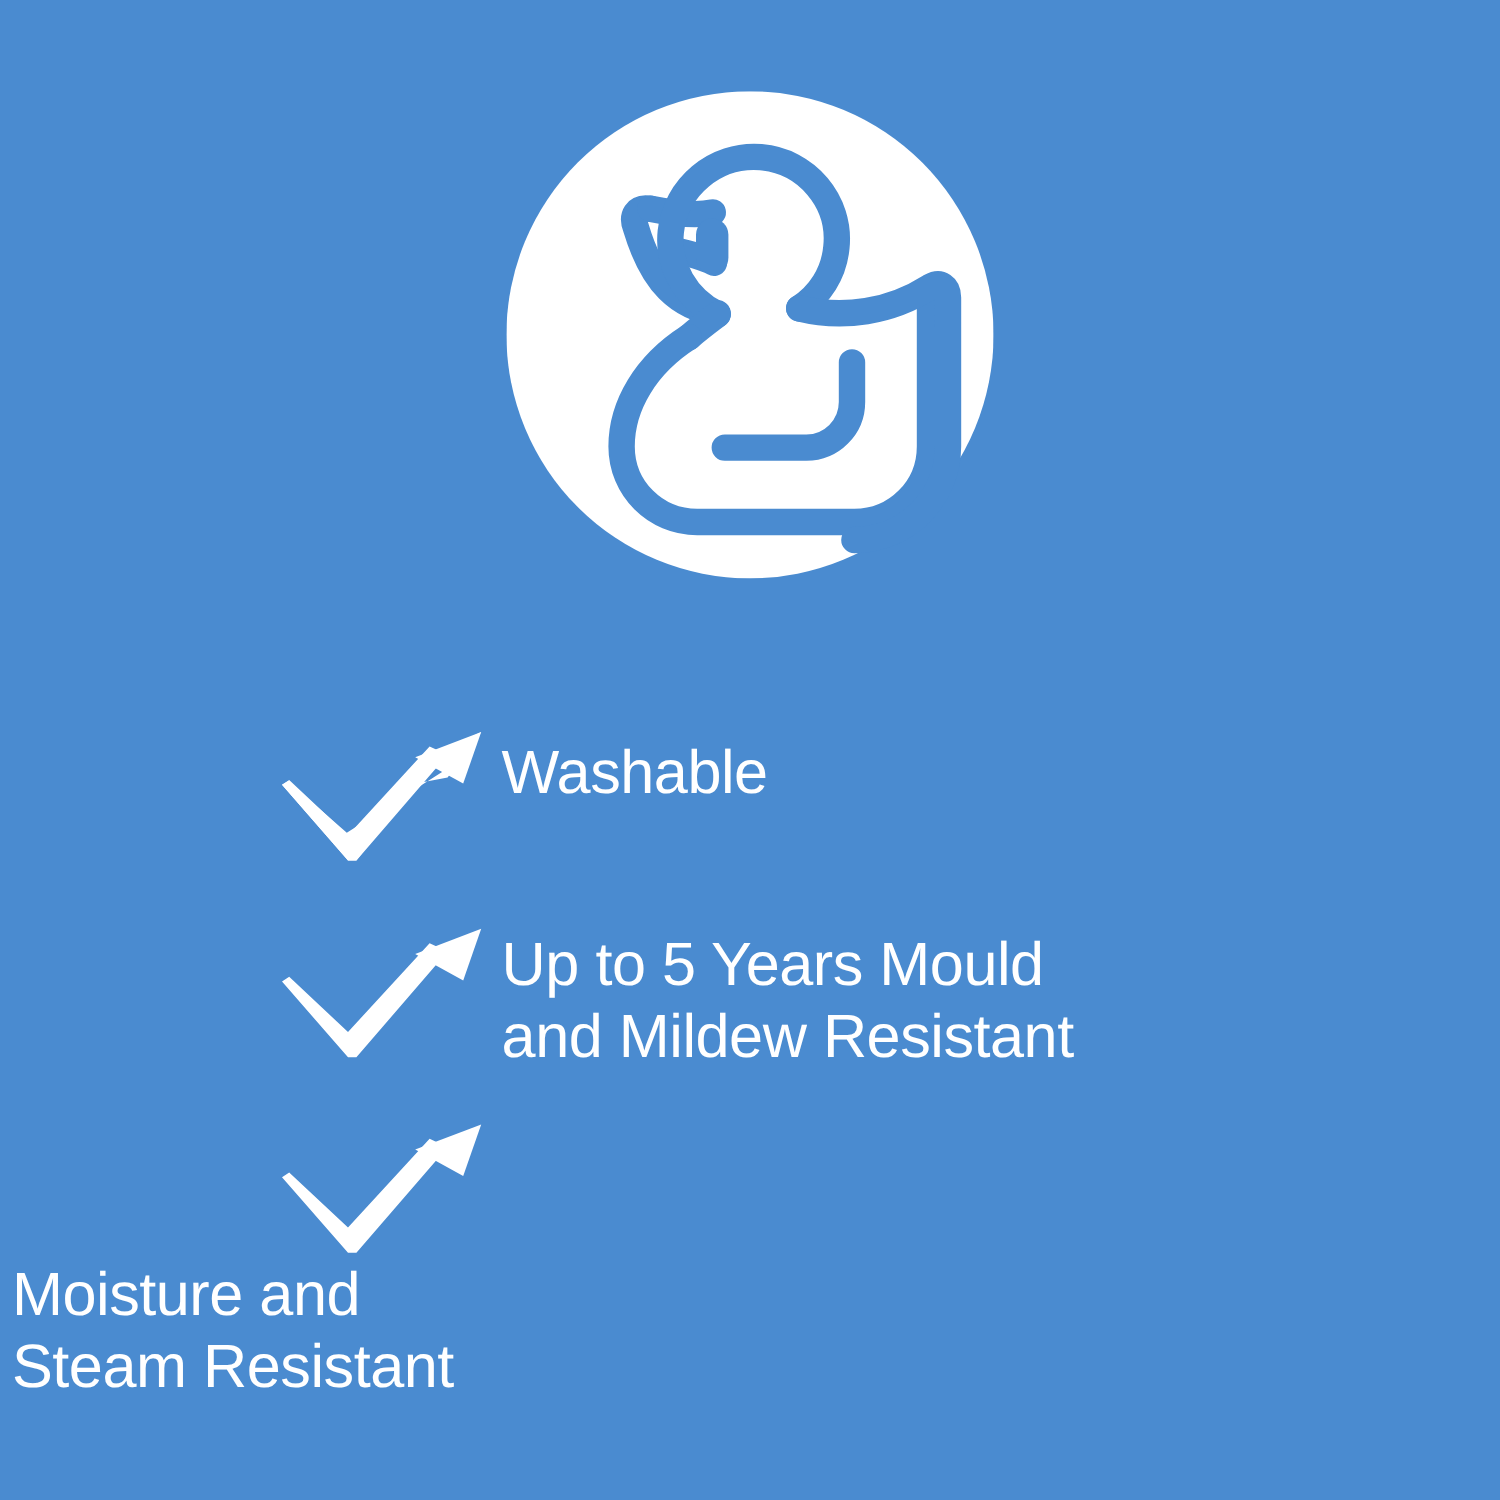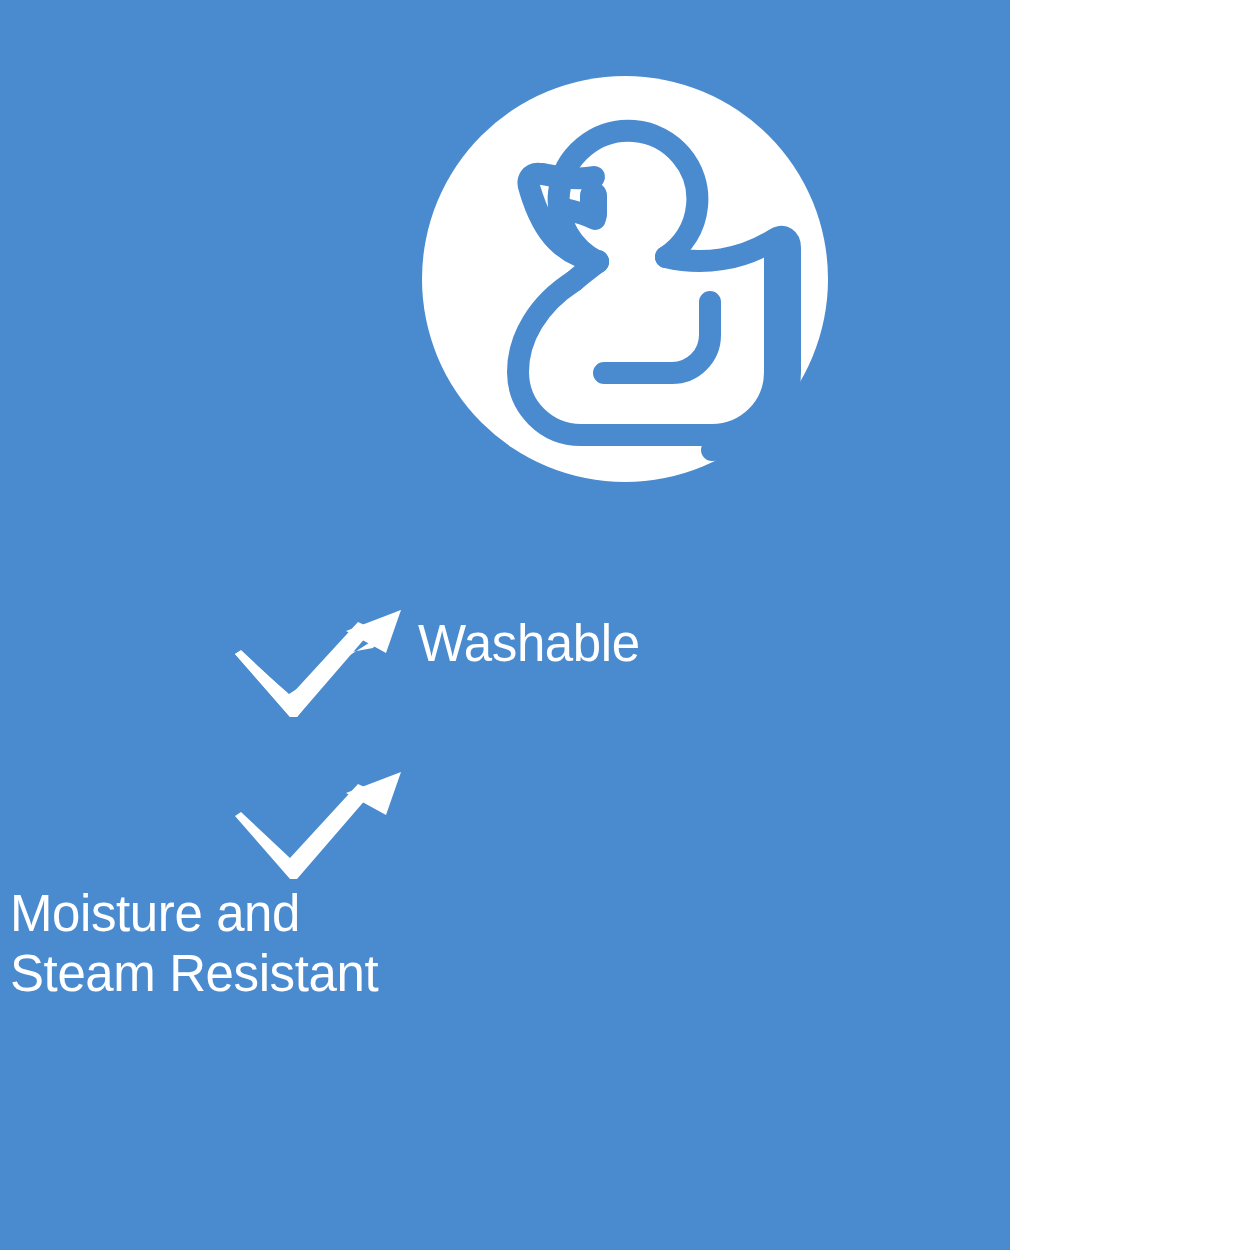--- a/index.html
+++ b/index.html
@@ -8,21 +8,21 @@
     padding: 0;
   }
   body {
     width: 1250px;
     height: 1250px;
     font-family: "Liberation Sans", sans-serif;
     overflow: hidden;
   }
   #card {
     position: relative;
-    width: 1010px;
+    width: 1250px;
     height: 1250px;
     background: #4a8bd0;
     box-sizing: border-box;
   }
 
   
   #badge {
     position: absolute;
     left: 422px;
     top: 76px;
@@ -148,20 +148,30 @@
                    L 139 33
                    L 56 86
                    L 7 43 Z" fill="#ffffff"></path>
           <path d="M 2 46 L 57 109 L 64 109 L 140 21 L 125 14 L 57 88 L 8 42 Z" fill="#ffffff"></path>
           <path d="M 168 2 L 113 23 L 153 45 Z" fill="#ffffff"></path>
         </svg>
       </div>
       <div class="feature-text">Washable</div>
     </div>
 
+    <div class="feature-row row-1">
+      <div class="check-wrap">
+        <svg viewBox="0 0 172 112" xmlns="http://www.w3.org/2000/svg">
+          <path d="M 2 46 L 57 109 L 64 109 L 140 21 L 125 14 L 57 88 L 8 42 Z" fill="#ffffff"></path>
+          <path d="M 168 2 L 113 23 L 153 45 Z" fill="#ffffff"></path>
+        </svg>
+      </div>
+      <div class="feature-text">Up to 5 Years Mould
+and Mildew Resistant</div>
+    </div>
 
     <div class="feature-row row-2">
       <div class="check-wrap">
         <svg viewBox="0 0 172 112" xmlns="http://www.w3.org/2000/svg">
           <path d="M 2 46 L 57 109 L 64 109 L 140 21 L 125 14 L 57 88 L 8 42 Z" fill="#ffffff"></path>
           <path d="M 168 2 L 113 23 L 153 45 Z" fill="#ffffff"></path>
         </svg>
       </div>
       <div class="feature-text">Moisture and
 Steam Resistant</div>

